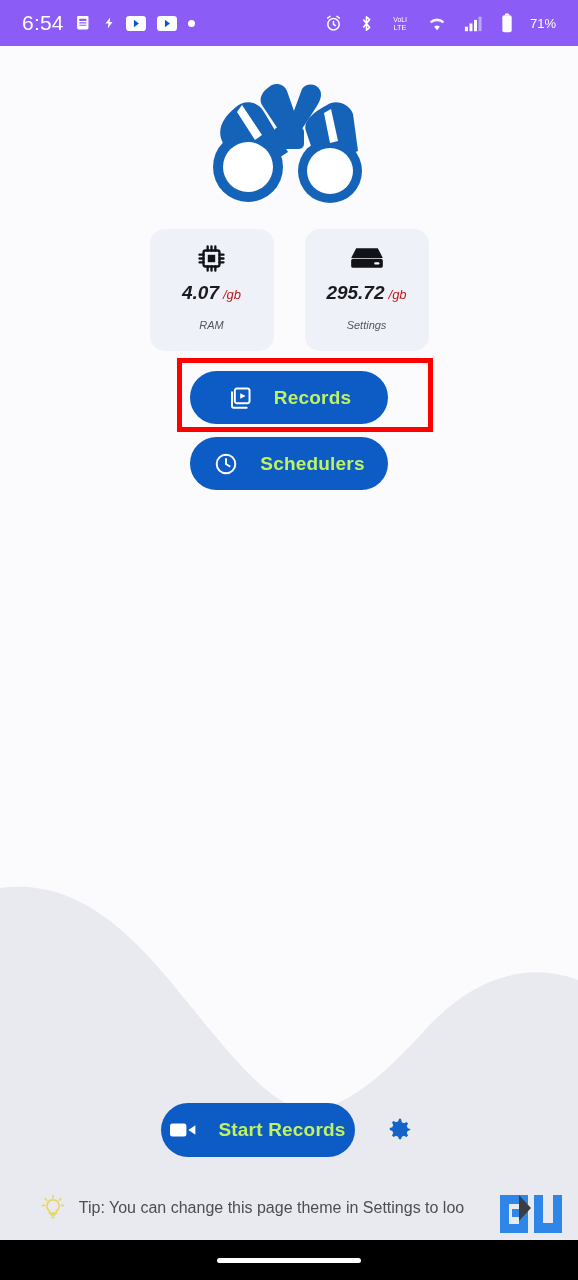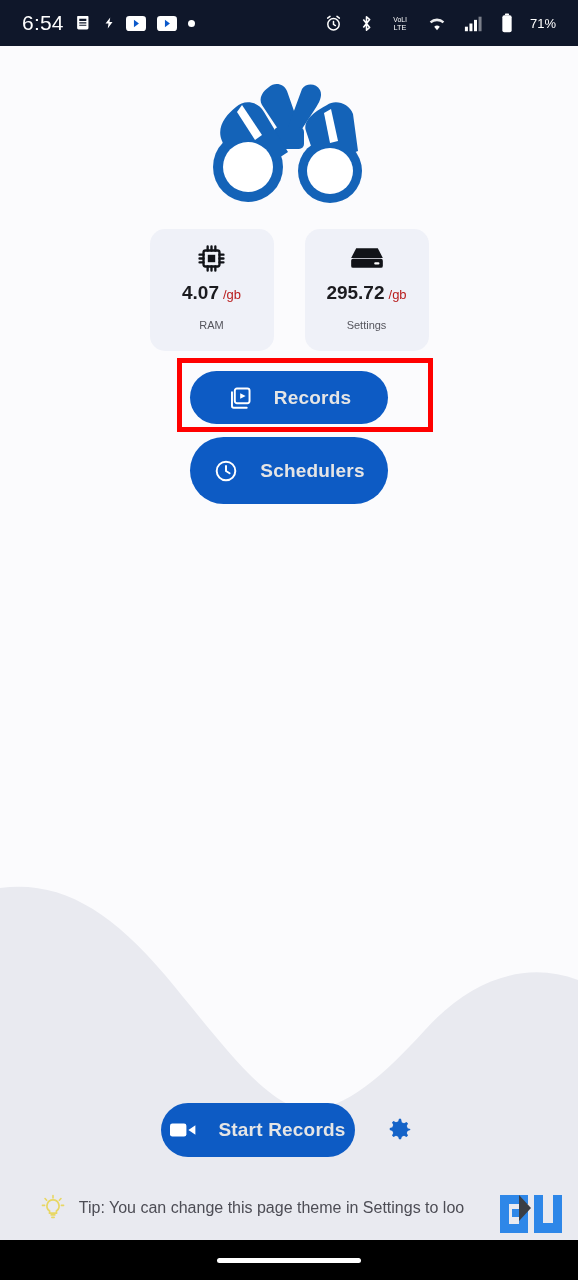--- a/index.html
+++ b/index.html
@@ -7,21 +7,21 @@
     width:578px; height:1280px;
     background:#000;
     font-family:"Liberation Sans", sans-serif;
     overflow:hidden;
   }
   #phone { position:relative; width:578px; height:1280px; background:#ffffff; }
 
   
   .statusbar{
     position:absolute; top:0; left:0; width:578px; height:46px;
-    background:#0f172a; display:flex; align-items:center;
+    background:#8b5cf6; display:flex; align-items:center;
     padding:0 22px; color:#ffffff;
   }
   .sb-left{ display:flex; align-items:center; gap:11px; }
   .sb-right{ display:flex; align-items:center; gap:17px; margin-left:auto; }
   .sb-time{ font-size:21px; font-weight:400; letter-spacing:.2px; }
   .sb-pct{ font-size:13px; font-weight:400; margin-left:0; }
   .sb-ic{ display:block; }
   .sb-dot{ width:7px; height:7px; border-radius:50%; background:#fff; display:block; }
 
   
@@ -31,41 +31,41 @@
   }
   .wave{ position:absolute; left:0; bottom:0; width:578px; height:400px; }
 
   
   .logo-wrap{ position:absolute; top:33px; left:0; width:578px;
               display:flex; justify-content:center; }
 
   
   .cards{
     position:absolute; top:183px; left:0; width:578px;
-    display:flex; justify-content:center; gap:31px;
+    display:flex; justify-content:center; gap:31px;font-style:italic;
   }
   .card{
     width:124px; height:122px; border-radius:15px; background:#EFF1F8;
     display:flex; flex-direction:column; align-items:center;
     padding-top:13px;
   }
   .card-val{ margin-top:7px; font-size:19px; font-weight:700; color:#1B1B1F;
              display:flex; align-items:baseline; gap:4px; }
   .card-unit{ font-size:13px; font-weight:400; color:#b91c1c; }
   .card-label{ margin-top:15px; font-size:11px; color:#55555D; font-weight:400; }
 
   
   .pill{
     display:flex; align-items:center; justify-content:center; gap:21px;
-    background:#0D5BC4; color:#e5e5e5; border:none; cursor:pointer;
+    background:#0D5BC4; color:#bef264; border:none; cursor:pointer;
     border-radius:40px; font-size:19px; font-weight:700;
     letter-spacing:.2px; font-family:"Liberation Sans", sans-serif;
   }
   .btn-records{ position:absolute; top:325px; left:190px; width:198px; height:53px; }
-  .btn-sched  { position:absolute; top:391px; left:190px; width:198px; height:67px; }
+  .btn-sched  { position:absolute; top:391px; left:190px; width:198px; height:53px; }
 
   
   .redbox{
     position:absolute; left:177px; top:312px; width:256px; height:74px;
     border:5px solid #FF0000; background:transparent; pointer-events:none;
   }
 
   
   .bottomrow{
     position:absolute; top:1057px; left:0; width:578px;

